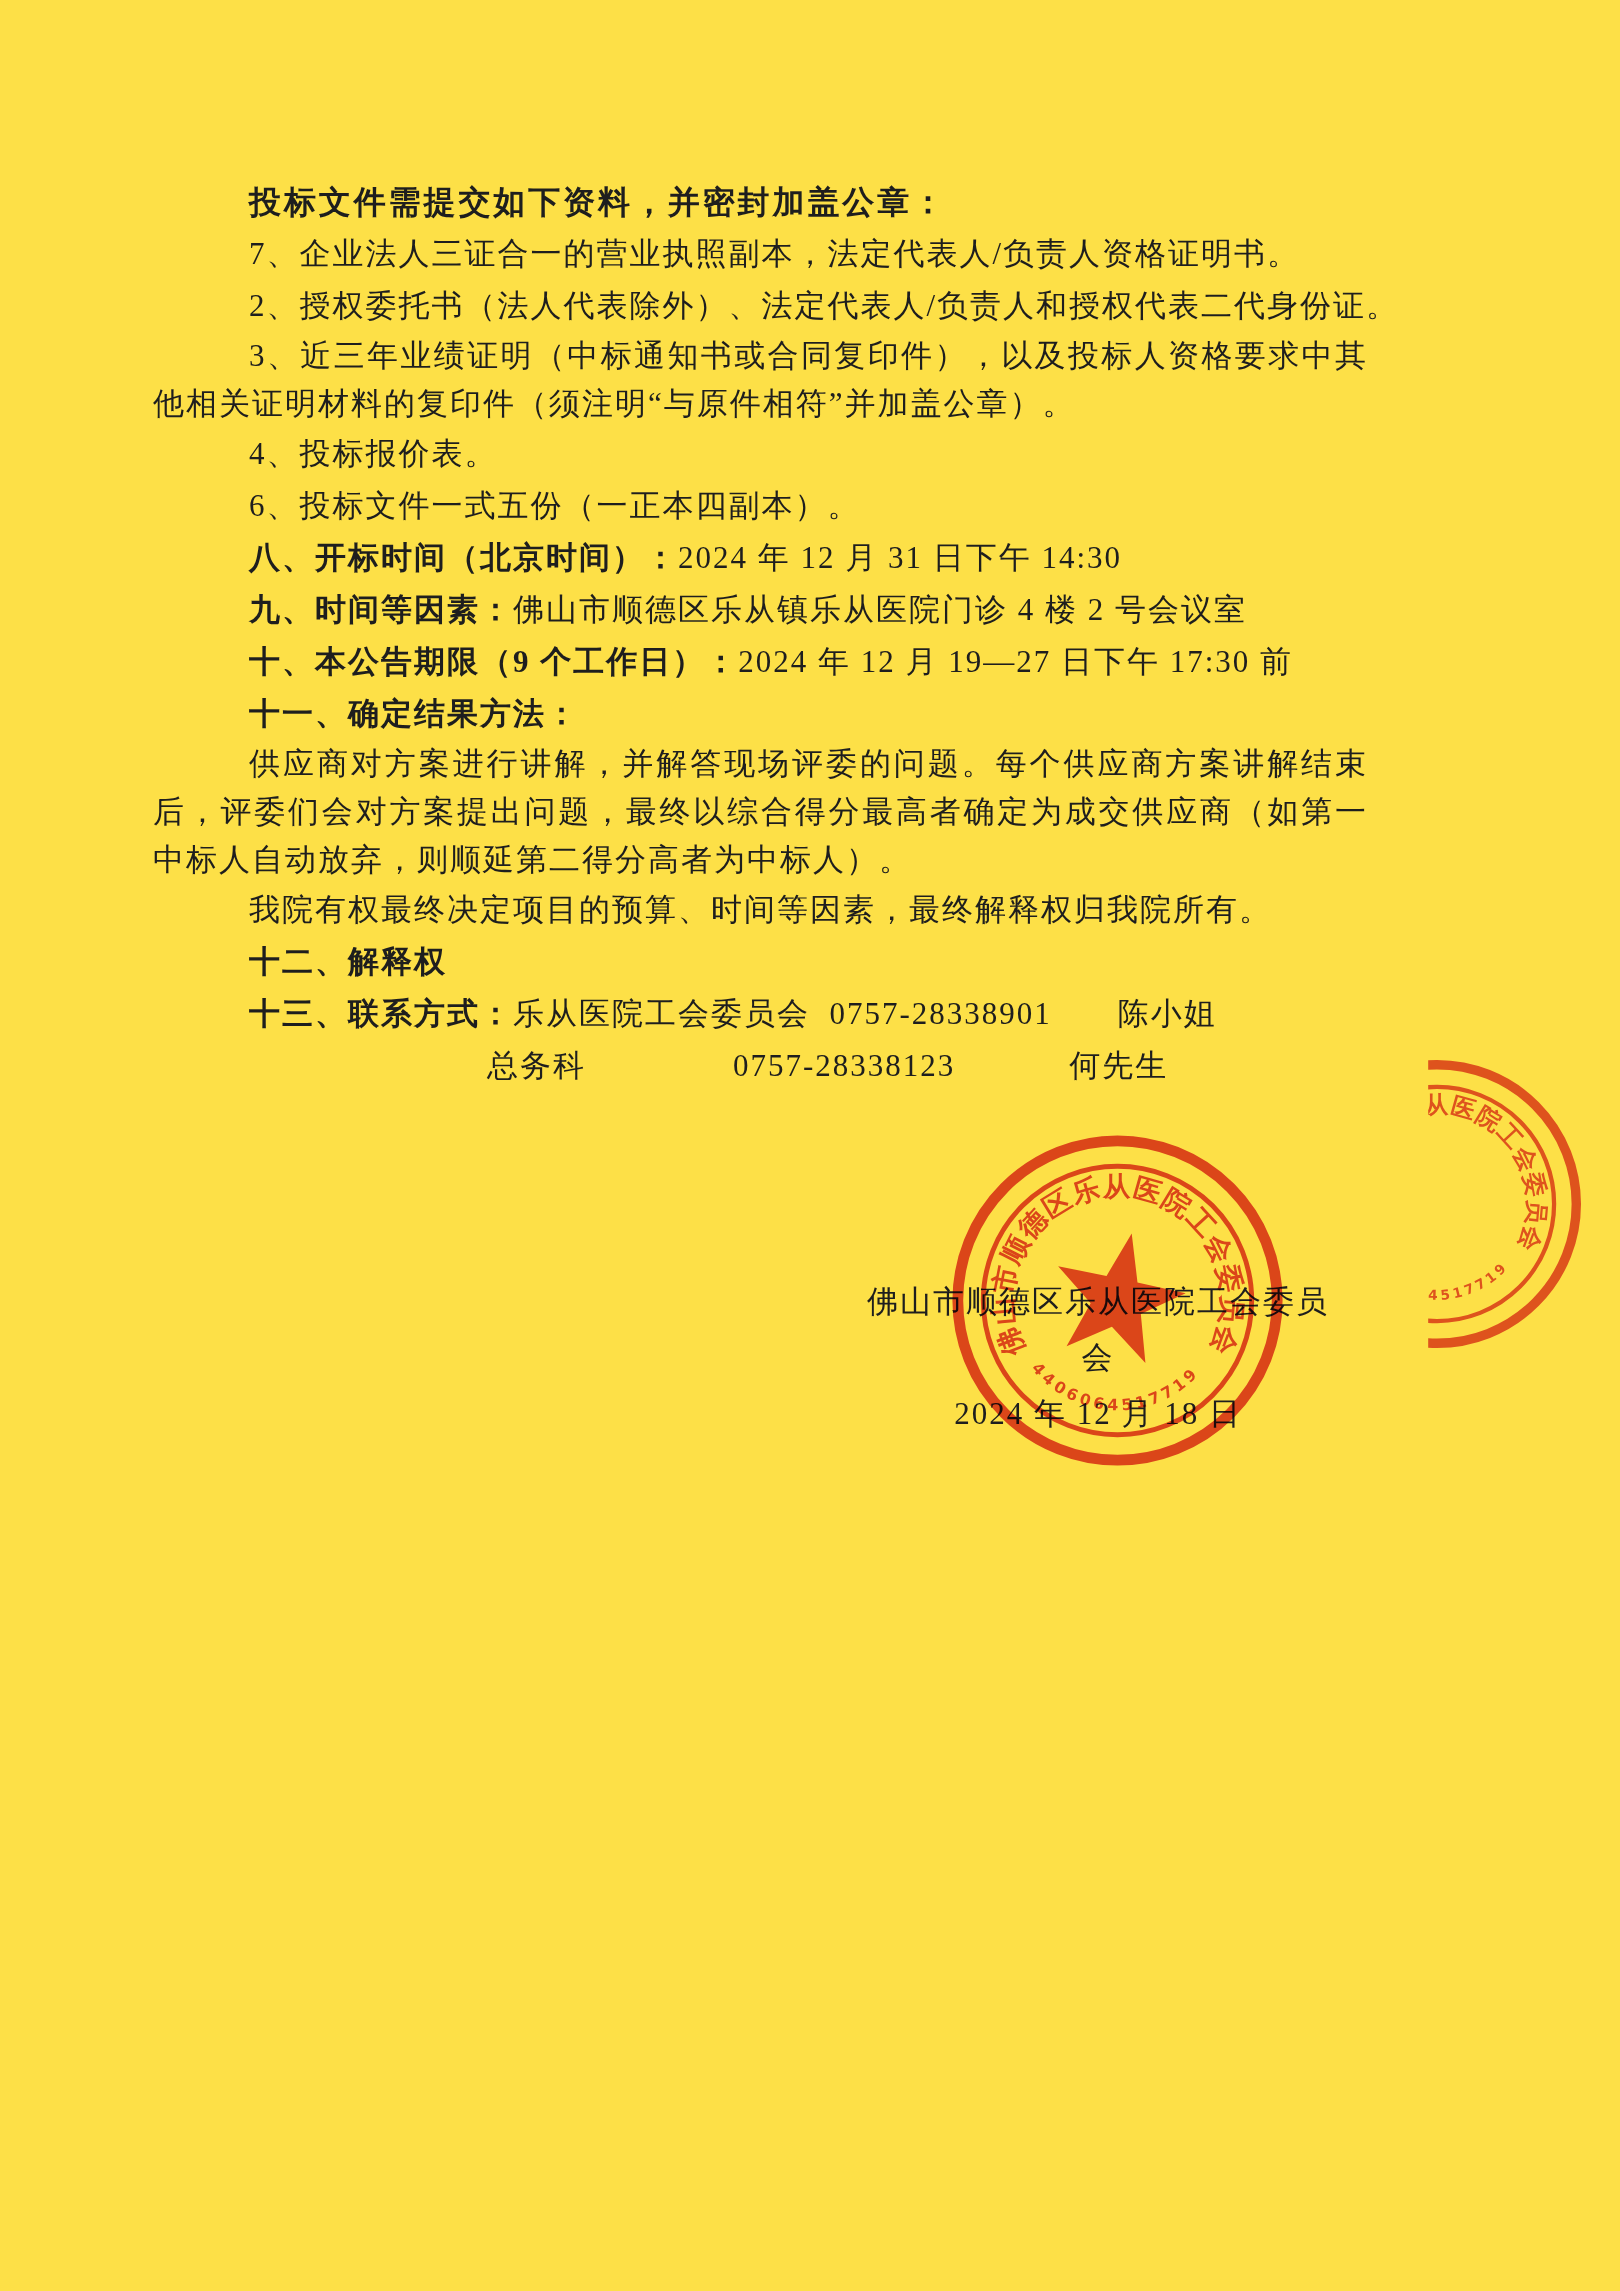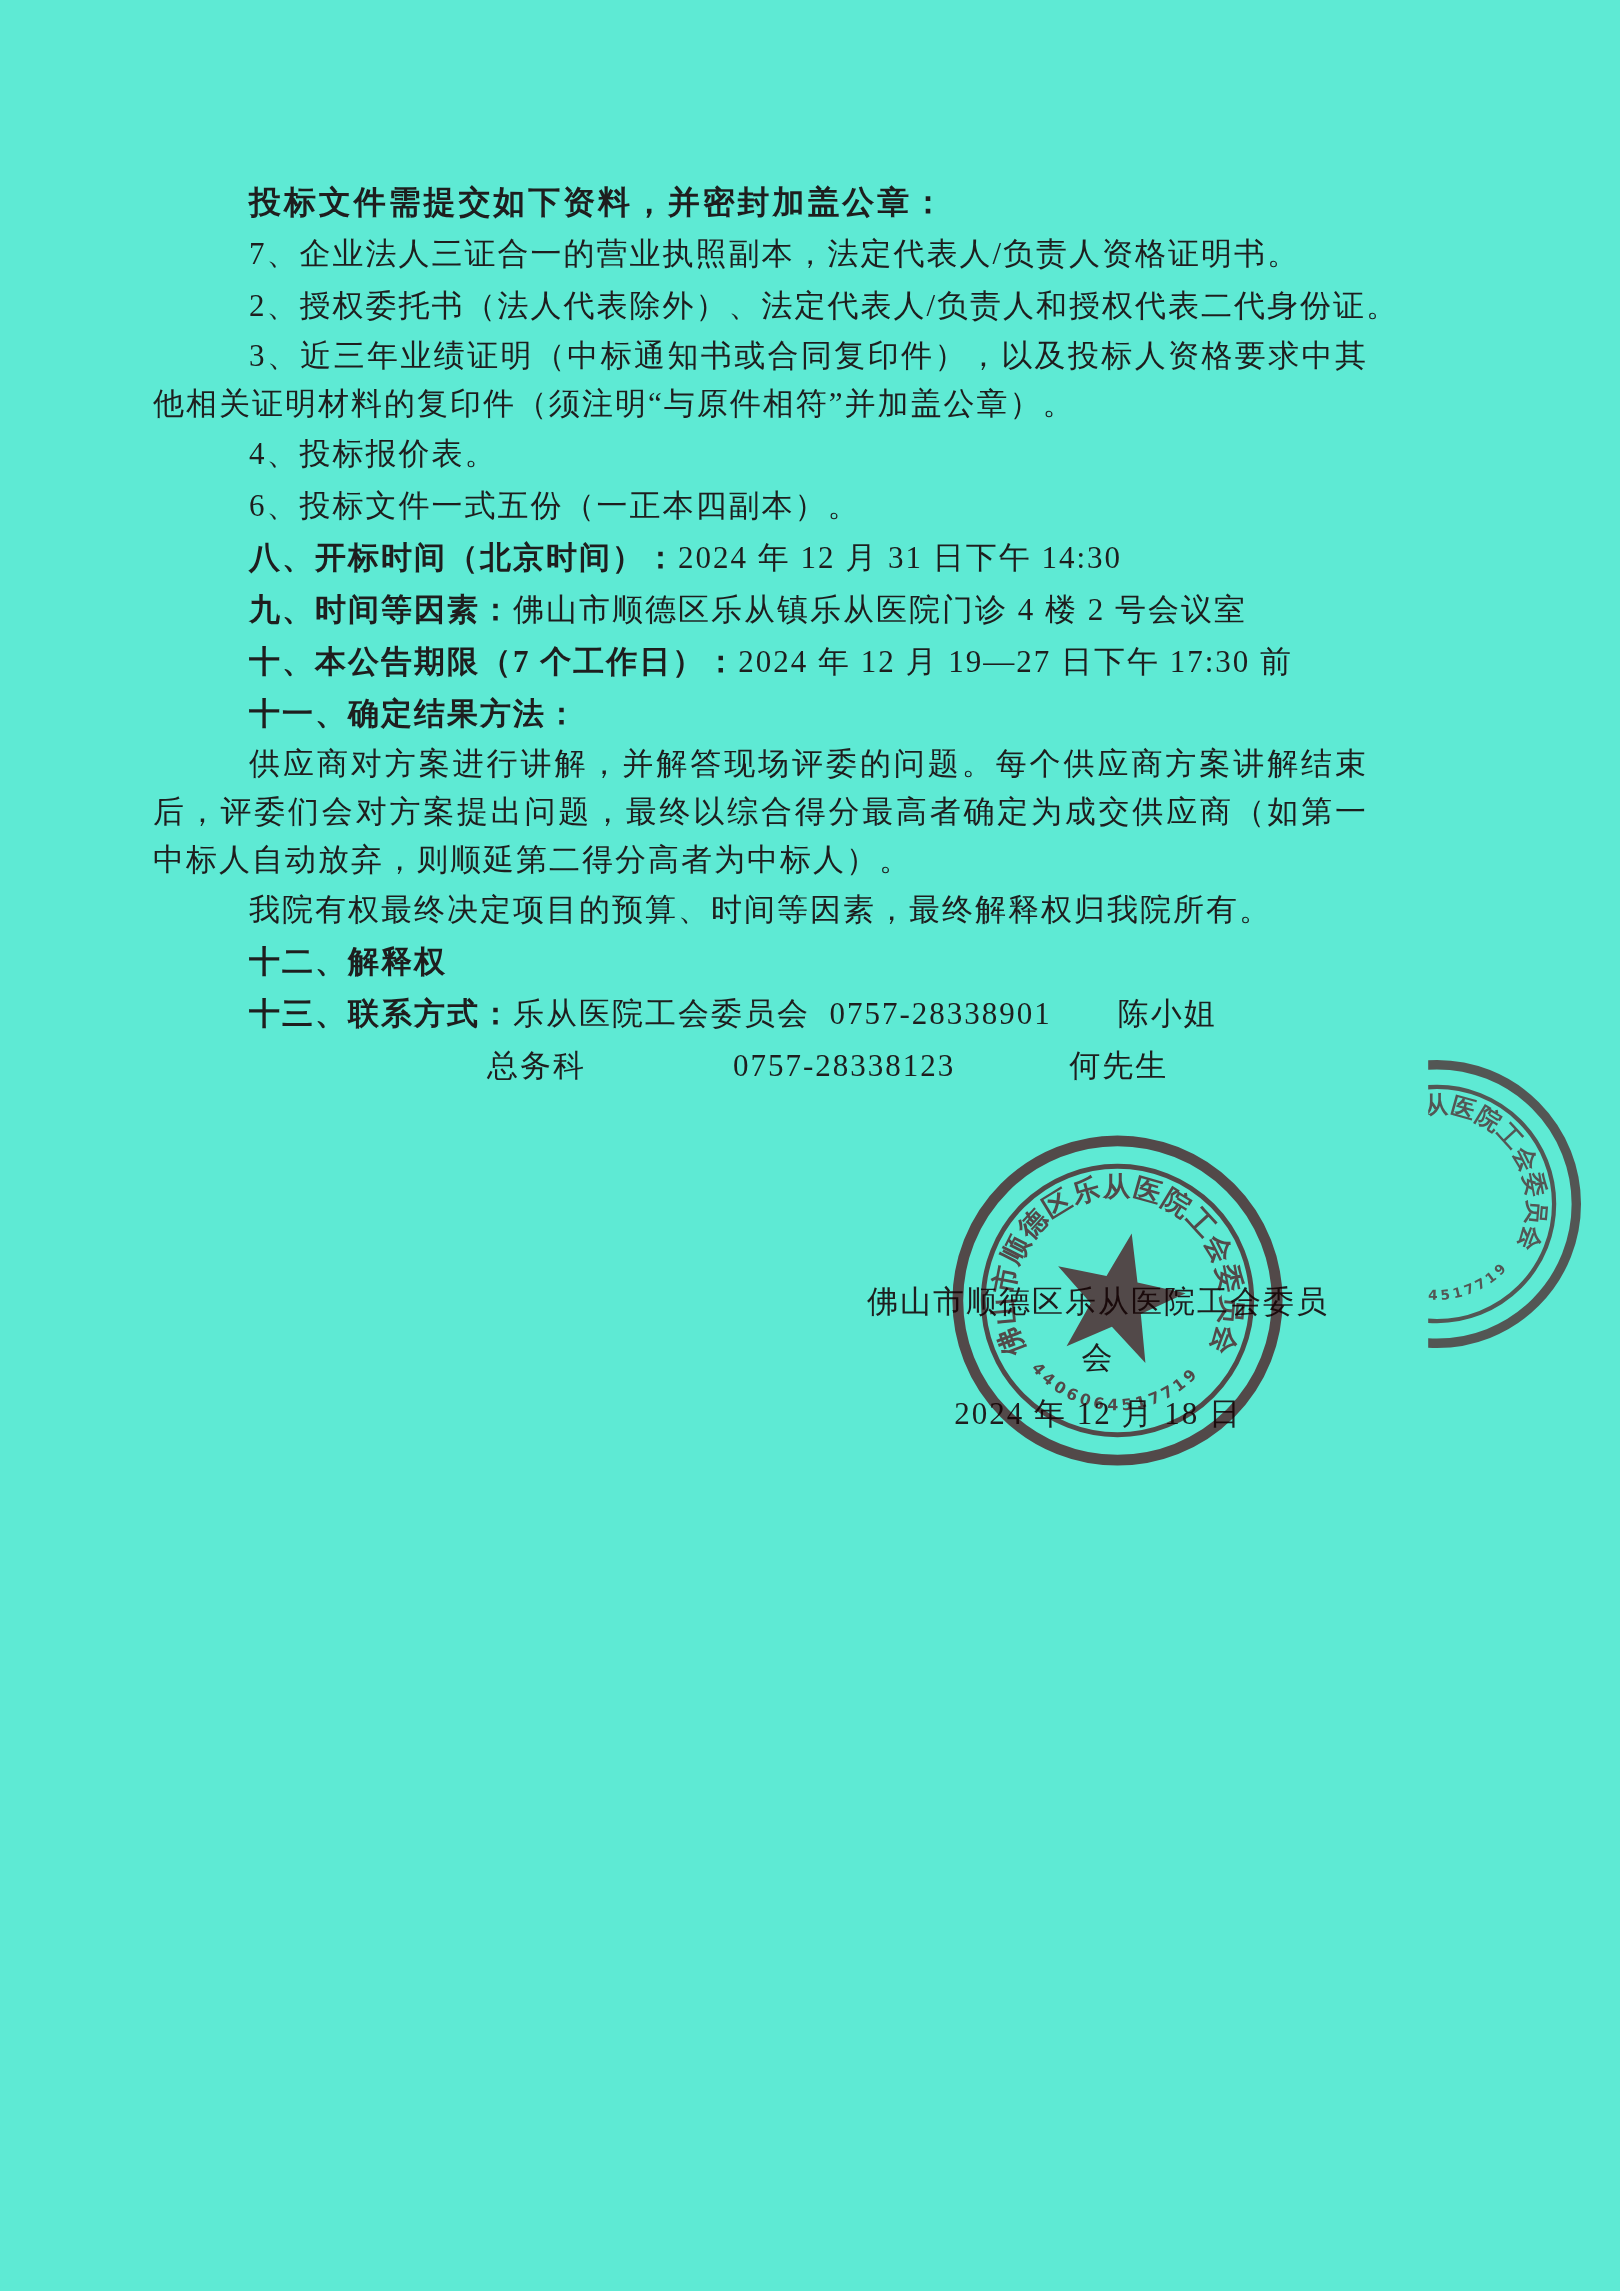--- a/index.html
+++ b/index.html
@@ -1,19 +1,19 @@
 <!DOCTYPE html>
 <html><head>
 <meta charset="utf-8">
 <style>
   html,body{margin:0;padding:0;background:#ffffff;}
   .page{
     position:relative;
     width:1620px;height:2292px;
-    background:#5eead4;
+    background:#fde047;
     overflow:hidden;
     font-family:"Liberation Serif","DejaVu Serif",serif;
     color:#1e1e1e;
   }
   .content{
     position:absolute;left:153px;top:176px;width:1215px;
   }
   .content p{margin:0;}
   .ln{
     font-size:31px;line-height:52px;letter-spacing:2px;white-space:nowrap;
@@ -66,21 +66,21 @@
     <p class="ln title ind">投标文件需提交如下资料，并密封加盖公章：</p>
 
     <p class="ln ind">7、企业法人三证合一的营业执照副本，法定代表人/负责人资格证明书。</p>
     <p class="ln ind">2、授权委托书（法人代表除外）、法定代表人/负责人和授权代表二代身份证。</p>
     <p class="para ind">3、近三年业绩证明（中标通知书或合同复印件），以及投标人资格要求中其他相关证明材料的复印件（须注明“与原件相符”并加盖公章）。</p>
     <p class="ln ind">4、投标报价表。</p>
     <p class="ln ind">6、投标文件一式五份（一正本四副本）。</p>
 
     <p class="ln ind"><b class="lbl">八、开标时间（北京时间）：</b><span class="pre">2024 年 12 月 31 日下午 14:30</span></p>
     <p class="ln ind"><b class="lbl">九、时间等因素：</b><span class="pre">佛山市顺德区乐从镇乐从医院门诊 4 楼 2 号会议室</span></p>
-    <p class="ln ind"><b class="lbl">十、本公告期限（7 个工作日）：</b><span class="pre">2024 年 12 月 19—27 日下午 17:30 前</span></p>
+    <p class="ln ind"><b class="lbl">十、本公告期限（9 个工作日）：</b><span class="pre">2024 年 12 月 19—27 日下午 17:30 前</span></p>
     <p class="ln ind"><b class="lbl">十一、确定结果方法：</b><span class="pre"></span></p>
 
     <p class="para ind">供应商对方案进行讲解，并解答现场评委的问题。每个供应商方案讲解结束后，评委们会对方案提出问题，最终以综合得分最高者确定为成交供应商（如第一中标人自动放弃，则顺延第二得分高者为中标人）。</p>
 
     <p class="ln ind">我院有权最终决定项目的预算、时间等因素，最终解释权归我院所有。</p>
     <p class="ln ind"><b class="lbl">十二、解释权</b></p>
 
     <p class="ln ind"><b class="lbl">十三、联系方式：</b><span class="pre">乐从医院工会委员会  0757-28338901　　陈小姐</span></p>
     <p class="ln contact2"><span class="dept">总务科</span><span class="phone">0757-28338123</span><span class="name">何先生</span></p>
   </main>

